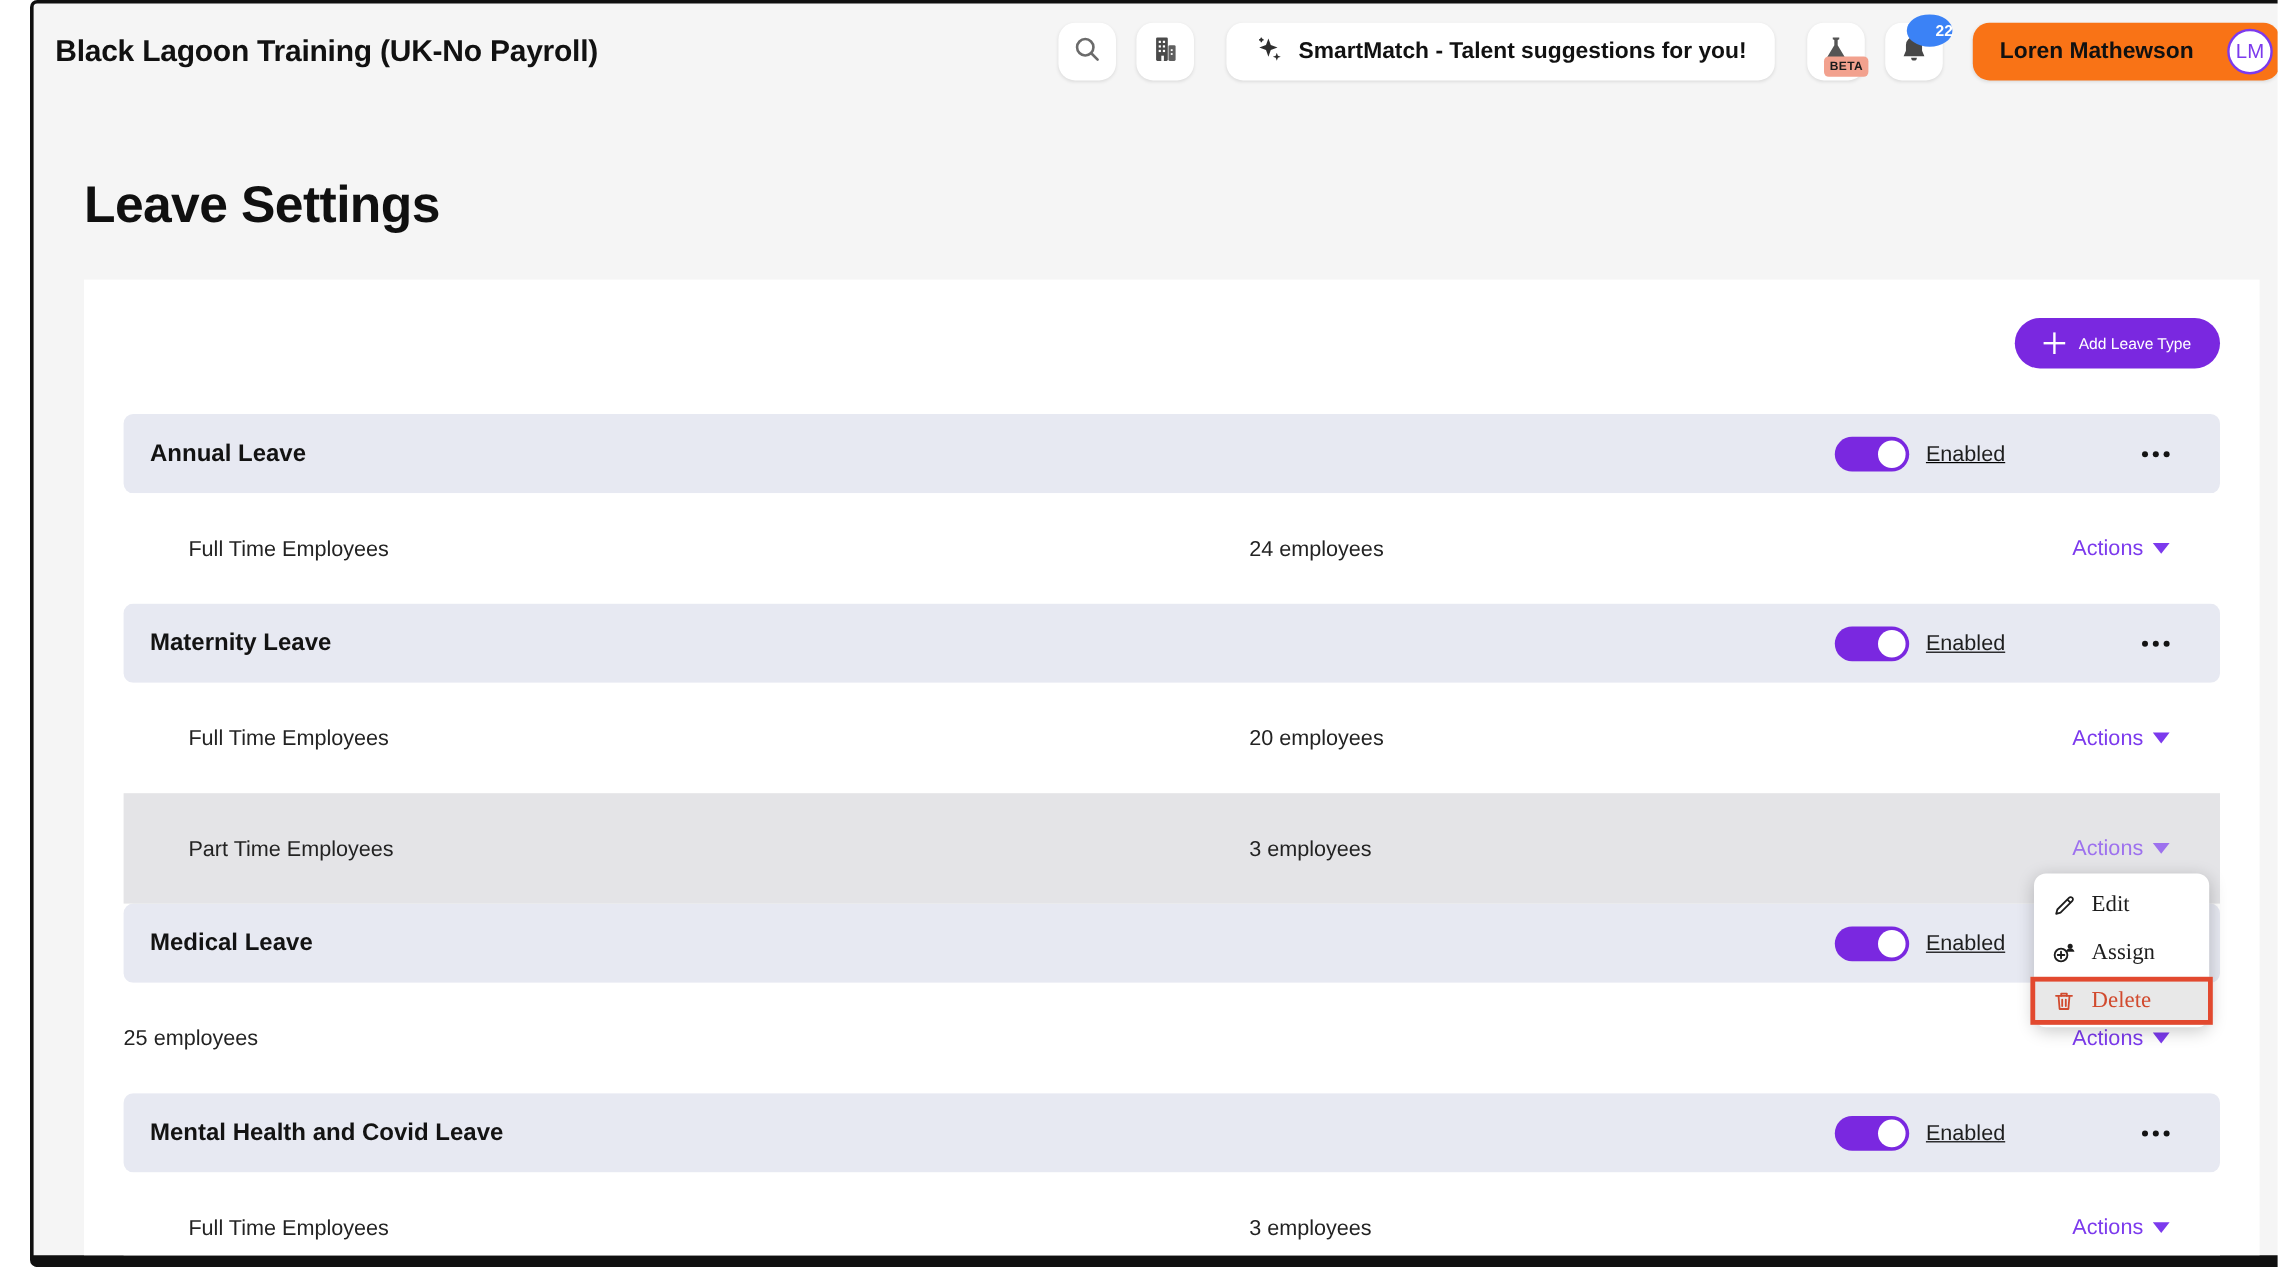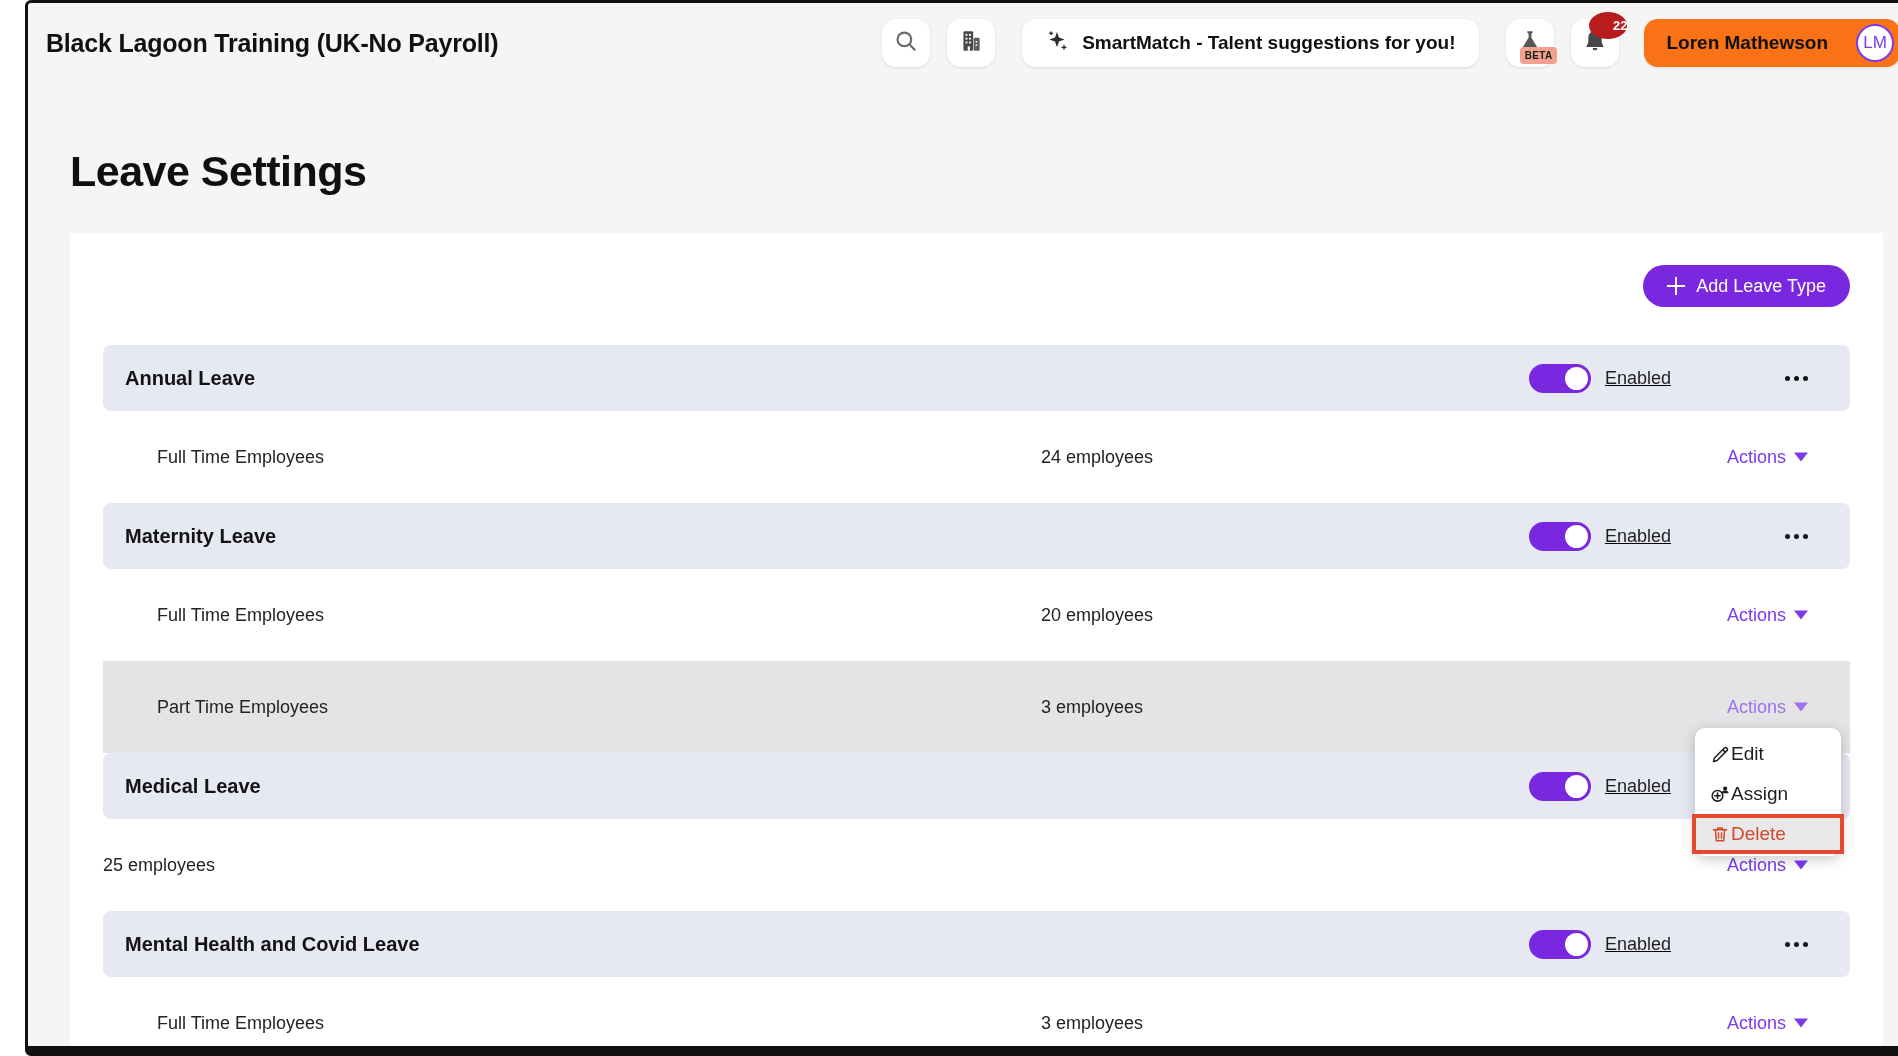--- a/index.html
+++ b/index.html
@@ -39,21 +39,21 @@
   .smartmatch-btn .label { font-size: 19px; font-weight: 700; color: #111; }
   .beta-pill {
     position: absolute; bottom: 3px; right: -3px;
     background: #f2a18e; color: #1c1c1c;
     font-size: 10px; font-weight: 700; letter-spacing: .3px;
     padding: 3px 5px; border-radius: 4px;
   }
   .notif-badge {
     position: absolute; top: -7px; right: -8px;
     min-width: 27px; height: 27px; border-radius: 50%;
-    background: #b91c1c; color: #fff;
+    background: #3b82f6; color: #fff;
     font-size: 13px; font-weight: 700;
     display: flex; align-items: center; justify-content: center; padding-left: 24px;
   }
   .user-pill {
     height: 48px; background: #f97316; border-radius: 14px;
     display: flex; align-items: center; gap: 28px;
     padding: 0 6px 0 22px; margin-left: 8px;
     box-shadow: 0 1px 3px rgba(0,0,0,.10); cursor: pointer;
   }
   .user-name { font-size: 19px; font-weight: 700; color: #111; }
@@ -72,21 +72,21 @@
 
   
   .card {
     position: absolute; left: 42px; top: 230px; width: 1813px; height: 816px;
     background: #fff;
   }
   .add-btn {
     position: absolute; top: 32px; right: 33px;
     height: 42px; border-radius: 21px; border: none;
     background: #7a28e0; color: #fff;
-    font-family: inherit; font-size: 18px;
+    font-family: inherit; font-size: 13px;
     display: flex; align-items: center; gap: 11px;
     padding: 0 24px; cursor: pointer;
   }
   .plus-icon { position: relative; width: 18px; height: 18px; }
   .plus-icon::before, .plus-icon::after { content:""; position:absolute; background:#fff; }
   .plus-icon::before { left: 8px; top: 0; width: 2px; height: 18px; }
   .plus-icon::after  { top: 8px; left: 0; height: 2px; width: 18px; }
 
   .rows { position: absolute; top: 112px; left: 33px; right: 33px; }
 
@@ -130,22 +130,22 @@
   }
 
   
   .context-menu {
     position: absolute; left: 1667px; top: 725px; width: 146px;
     background: #fff; border-radius: 10px;
     box-shadow: 0 3px 14px rgba(0,0,0,.22);
     padding: 6px 0 2px; z-index: 20;
   }
   .menu-item {
-    height: 40px; display: flex; align-items: center; gap: 0;
-    padding: 0 14px; font-size: 19px; color: #1d1d1d; cursor: pointer;
+    height: 40px; display: flex; align-items: center; gap: 12px;
+    padding: 0 14px; font-size: 19px; color: #1d1d1d; cursor: pointer; font-family: Liberation Serif, serif;
   }
   .menu-item.danger { color: #d14a2e; }
   .menu-item.annotated {
     background: #e8e8e8;
     border: 4px solid #e2492f;
     margin: 0 -3px; padding: 0 13px;
   }
   .mi-icon { width: 22px; height: 22px; flex: none; display:flex; align-items:center; justify-content:center; }
 </style>
 </head>

